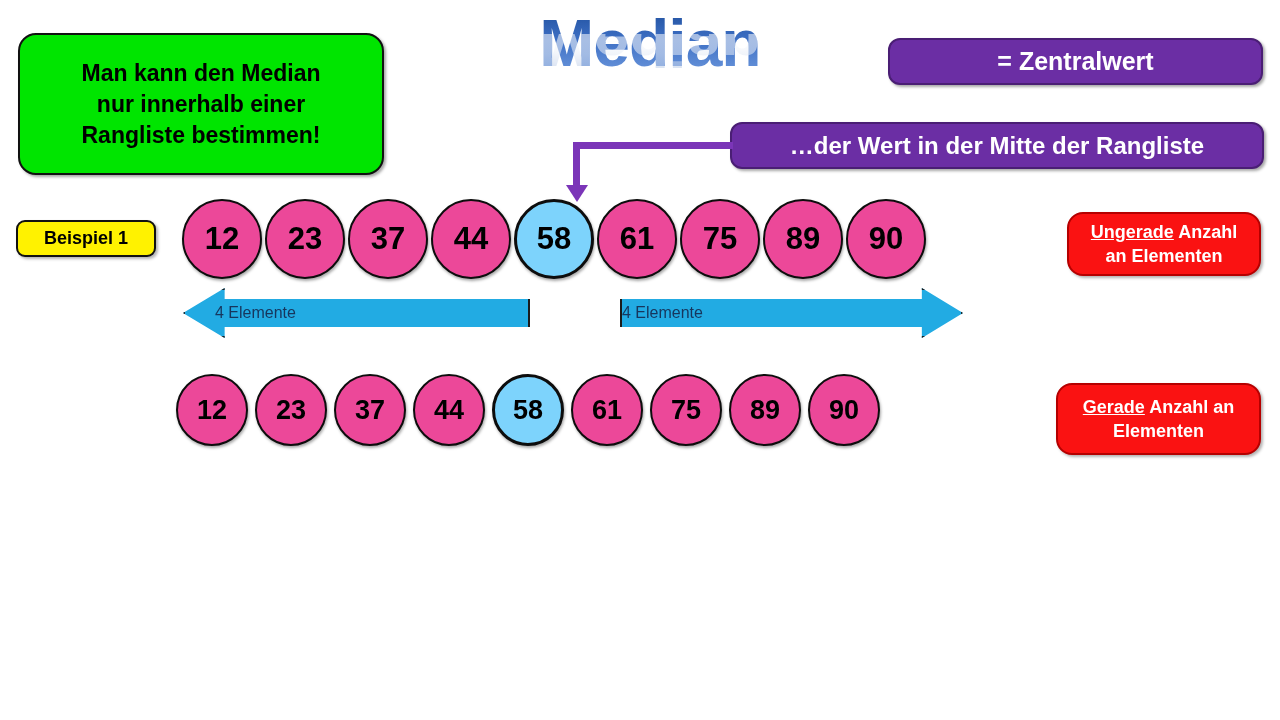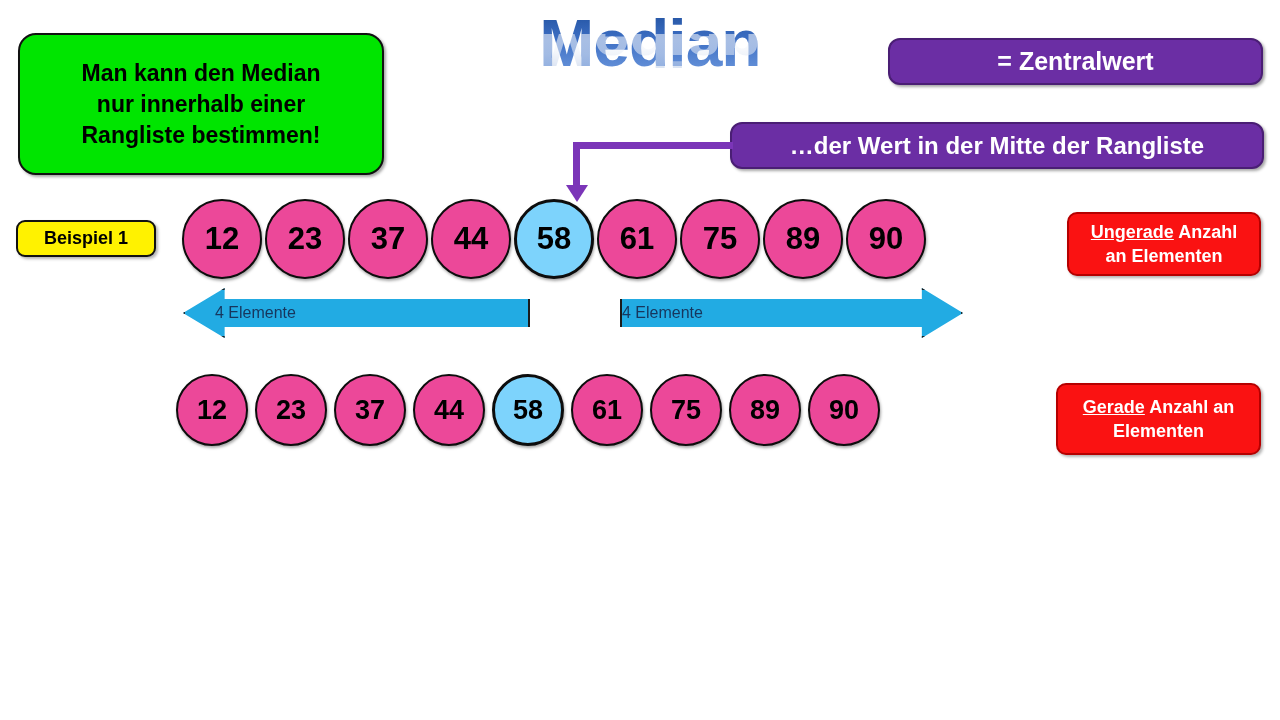--- a/index.html
+++ b/index.html
@@ -111,21 +111,21 @@
     border-radius: 9px;
     color: #000000;
     font-size: 18px;
     box-shadow: 2px 2px 3px rgba(0,0,0,.3);
   }
   .box-yellow-1 { left: 16px; top: 220px; }
   .box-yellow-2 { left: 16px; top: 392px; }
   .box-red {
     background: #FA1212;
     border: 2px solid #B50000;
-    border-radius: 10px;
+    border-radius: 16px;
     color: #ffffff;
     font-size: 18px;
     line-height: 24px;
     box-shadow: 2px 2px 3px rgba(0,0,0,.3);
     padding: 0 12px;
   }
   .box-red-1 { left: 1067px; top: 212px; width: 194px; height: 64px; }
   .box-red-2 { left: 1056px; top: 383px; width: 205px; height: 72px; }
   .u { text-decoration: underline; }
 

